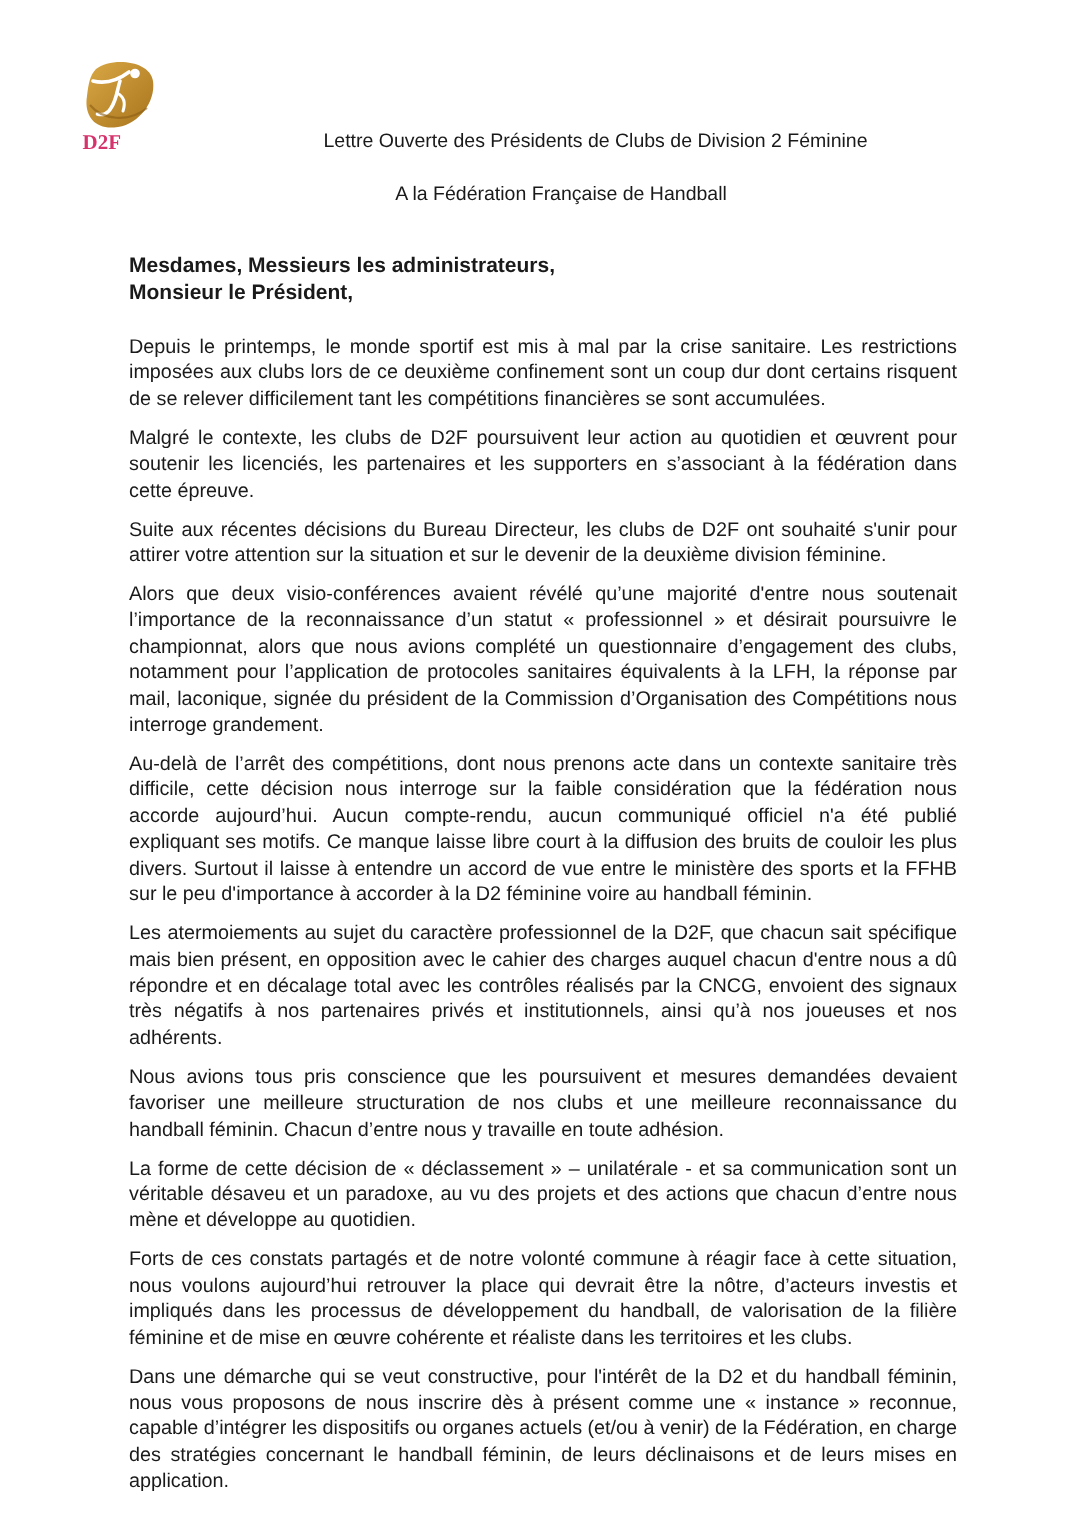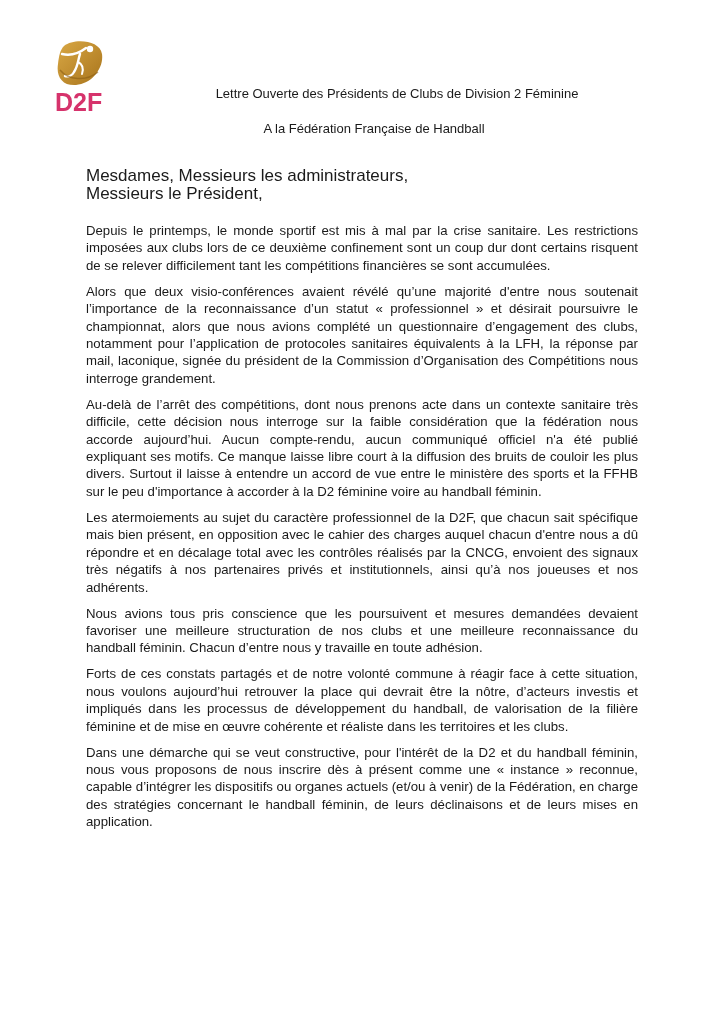--- a/index.html
+++ b/index.html
@@ -1,25 +1,25 @@
 <!DOCTYPE html>
 <html><head>
   <meta charset="utf-8">
   <style>
     html, body { margin: 0; padding: 0; background: #ffffff; }
     body { width: 724px; height: 1024px; position: relative; overflow: hidden;
            font-family: "Liberation Sans", "DejaVu Sans", sans-serif; color: #1a1a1a; }
     .logo { position: absolute; left: 52px; top: 40px; width: 56px; height: 72px; }
     .logo .ball { position: absolute; left: 4px; top: 0; width: 48px; height: 46px; }
-    .logo .mark { position: absolute; left: 3px; top: 48px; font-weight: bold; font-size: 25px;
-                  color: #d6336c; letter-spacing: 0px; font-family: Liberation Sans, sans-serif; }
+    .logo .mark { position: absolute; left: 3px; top: 48px; font-weight: bold; font-size: 14px;
+                  color: #d6336c; letter-spacing: 0px; font-family: Liberation Serif, serif; }
     .title { position: absolute; left: 0; width: 724px; text-align: center; font-size: 13px; }
     .title1 { top: 86px; left: 35px; }
     .title2 { top: 121px; left: 12px; }
-    .salutation { position: absolute; left: 86px; top: 167px; font-size: 17px; line-height: 18px; }
+    .salutation { position: absolute; left: 86px; top: 167px; font-size: 14px; line-height: 18px; font-weight: bold; }
     .body { position: absolute; left: 86px; top: 222px; width: 552px; font-size: 13.2px;
             line-height: 17.4px; text-align: justify; }
     .body p { margin: 0 0 8.6px 0; }
   </style>
 </head>
 <body>
 
 <div class="logo">
   <svg class="ball" viewBox="0 0 48 46" width="48" height="46">
     <defs>
@@ -36,24 +36,27 @@
     <path d="M4 30 C12 40 30 42 42 32" stroke="#8a5d14" stroke-width="1.5" fill="none" opacity="0.6"></path>
   </svg>
   <div class="mark">D2F</div>
 </div>
 
 <div class="title title1">Lettre Ouverte des Présidents de Clubs de Division 2 Féminine</div>
 <div class="title title2">A la Fédération Française de Handball</div>
 
 <div class="salutation">
   <div>Mesdames, Messieurs les administrateurs,</div>
-  <div>Messieurs le Président,</div>
+  <div>Monsieur le Président,</div>
 </div>
 
 <div class="body">
   <p>Depuis le printemps, le monde sportif est mis à mal par la crise sanitaire. Les restrictions imposées aux clubs lors de ce deuxième confinement sont un coup dur dont certains risquent de se relever difficilement tant les compétitions financières se sont accumulées.</p>
+  <p>Malgré le contexte, les clubs de D2F poursuivent leur action au quotidien et œuvrent pour soutenir les licenciés, les partenaires et les supporters en s’associant à la fédération dans cette épreuve.</p>
+  <p>Suite aux récentes décisions du Bureau Directeur, les clubs de D2F ont souhaité s'unir pour attirer votre attention sur  la situation et sur le devenir de la deuxième division féminine.</p>
   <p>Alors que deux visio-conférences avaient révélé qu’une majorité d'entre nous soutenait l’importance de la reconnaissance d’un statut « professionnel » et désirait poursuivre le championnat,  alors que nous avions complété un questionnaire d’engagement des clubs, notamment pour l’application de protocoles sanitaires équivalents à la LFH, la réponse par mail, laconique, signée du président de la Commission d’Organisation des Compétitions nous interroge grandement.</p>
   <p>Au-delà de l’arrêt des compétitions, dont nous prenons acte dans un contexte sanitaire très difficile, cette décision nous interroge sur la faible  considération que la fédération nous accorde aujourd’hui. Aucun compte-rendu, aucun communiqué officiel n'a été publié expliquant ses motifs. Ce manque laisse libre court à la diffusion des bruits de couloir les plus divers. Surtout il laisse à entendre un accord de vue entre le ministère des sports et la FFHB sur le peu d'importance à accorder à la D2 féminine voire au handball féminin.</p>
   <p>Les atermoiements au sujet du caractère professionnel de la D2F, que chacun sait spécifique mais bien présent,  en opposition avec le cahier des charges auquel chacun d'entre nous a dû répondre et en décalage total avec les contrôles réalisés par la CNCG, envoient des signaux très négatifs à nos partenaires privés et institutionnels, ainsi qu’à nos joueuses et nos adhérents.</p>
   <p>Nous avions tous pris conscience que les poursuivent et mesures demandées devaient favoriser une meilleure structuration de nos clubs et une meilleure reconnaissance du handball féminin. Chacun d’entre nous y travaille en toute adhésion.</p>
+  <p>La forme de cette décision de « déclassement » – unilatérale - et sa communication sont un véritable désaveu et un paradoxe, au vu des projets et des actions que chacun d’entre nous mène et développe au quotidien.</p>
   <p>Forts de ces constats partagés et de notre volonté commune à réagir face à cette situation, nous voulons aujourd’hui retrouver la place qui devrait être la nôtre, d’acteurs investis et impliqués dans les processus de développement du handball, de valorisation de la filière féminine et de mise en œuvre cohérente et réaliste dans les territoires et les clubs.</p>
   <p>Dans une démarche qui se veut constructive, pour l'intérêt de la D2 et du handball féminin, nous vous proposons de nous inscrire dès à présent comme une « instance » reconnue, capable d’intégrer les dispositifs ou organes actuels (et/ou à venir) de la Fédération, en charge des stratégies concernant le handball féminin, de leurs déclinaisons et de leurs mises en application.</p>
 </div>
 
 </body></html>

